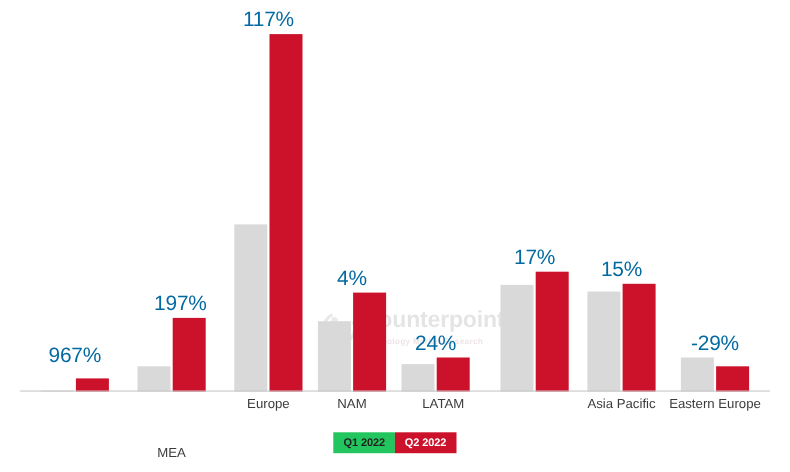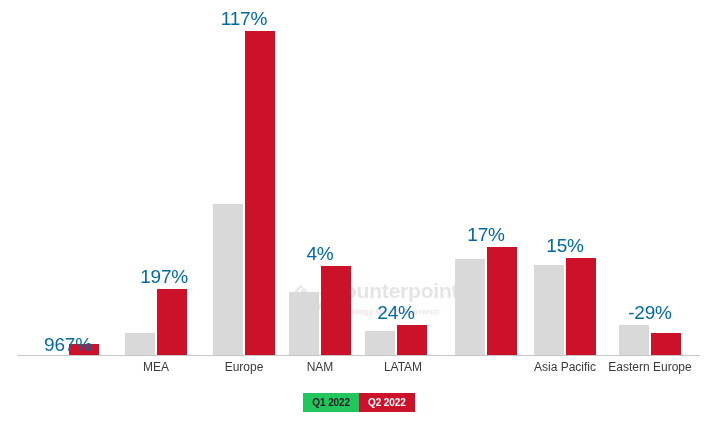--- a/index.html
+++ b/index.html
@@ -221,36 +221,36 @@
         <div class="bars">
           <div class="bar q1" style="height: 31.2848px; background: rgb(217, 217, 217);"></div>
           <div class="bar q2" style="height: 22.6545px; background: rgb(204, 18, 43);"></div>
         </div>
       </div>
     </div>
 
   <div id="axis-line"></div>
 
   <div id="x-labels">
-      <div class="x-label" style="left: 101px; width: 110px;">MEA</div>
+      <div class="x-label" style="left: 101px; width: 110px; margin-top: 44px;">MEA</div>
       <div class="x-label" style="left: 189px; width: 110px;">Europe</div>
       <div class="x-label" style="left: 265px; width: 110px;">NAM</div>
       <div class="x-label" style="left: 348px; width: 110px;">LATAM</div>
       <div class="x-label" style="left: 510px; width: 110px;">Asia Pacific</div>
       <div class="x-label" style="left: 595px; width: 110px;">Eastern Europe</div>
     </div>
 
   <div id="legend">
     <div class="legend-inner">
         <div class="legend-item q1" style="background: #22c55e;">Q1 2022</div>
         <div class="legend-item q2" style="background: rgb(204, 18, 43);">Q2 2022</div>
       </div>
   </div>
 
-<div class="val-label" style="left: 30px; width: 76px; top: 334px; text-align: center;">967%</div>
-    <div class="val-label" style="left: 112px; width: 76px; top: 266.115px; text-align: right;">197%</div>
+<div class="val-label" style="left: 30px; width: 76px; top: 313px; text-align: center;">967%</div>
+    <div class="val-label" style="left: 126px; width: 76px; top: 266.115px;">197%</div>
     <div class="val-label" style="left: 206px; width: 76px; top: 8.28485px;">117%</div>
     <div class="val-label" style="left: 282px; width: 76px; top: 243.461px;">4%</div>
     <div class="val-label" style="left: 358px; width: 76px; top: 301.715px;">24%</div>
     <div class="val-label" style="left: 448px; width: 76px; top: 224.042px;">17%</div>
     <div class="val-label" style="left: 527px; width: 76px; top: 234.83px;">15%</div>
     <div class="val-label" style="left: 612px; width: 76px; top: 301.715px;">-29%</div>
   </div>
 
 </body></html>

